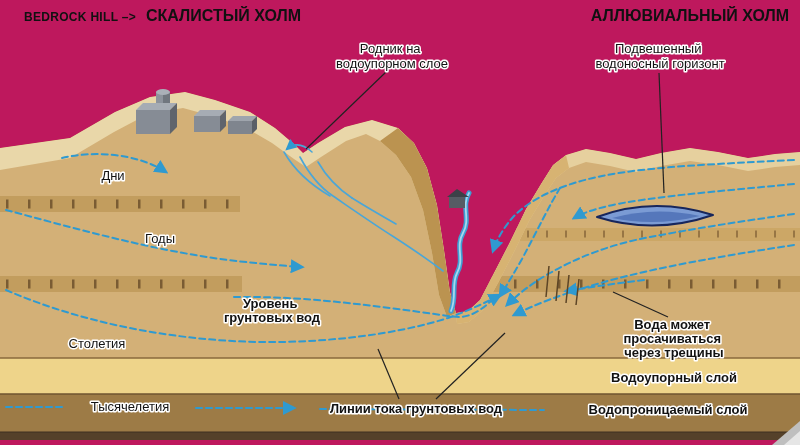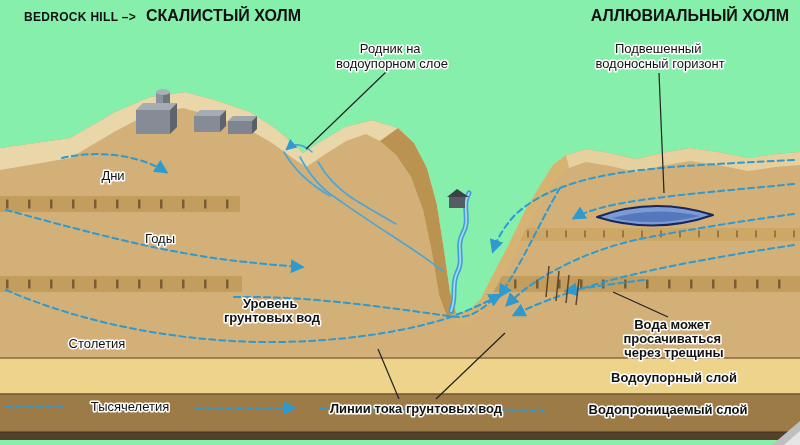--- a/index.html
+++ b/index.html
@@ -1,16 +1,16 @@
 <!DOCTYPE html>
 <html><head>
 <meta charset="utf-8">
 <style>
   html,body{margin:0;padding:0;background:#ffffff;}
-  .stage{width:800px;height:445px;position:relative;overflow:hidden;background:#86efac;}
+  .stage{width:800px;height:445px;position:relative;overflow:hidden;background:#be185d;}
   svg{display:block;}
   .lbl{font-family:"Liberation Sans",sans-serif;fill:#121212;}
   .sz13{font-size:13px;}
   .reg{font-weight:400;}
   .bold{font-weight:700;}
   .halo{paint-order:stroke;stroke:#ffffff;stroke-width:3px;stroke-linejoin:round;}
   .tp{font-family:"Liberation Sans",sans-serif;font-size:12px;font-weight:700;fill:#111;letter-spacing:.3px;}
   .tm{font-family:"Liberation Sans",sans-serif;font-size:16px;font-weight:800;fill:#111;}
   .flow{fill:none;stroke:#2f9ad0;stroke-width:2;stroke-dasharray:6 4;stroke-linecap:round;}
   .creek{fill:none;stroke:#4aa6d8;stroke-width:1.6;stroke-linecap:round;}

